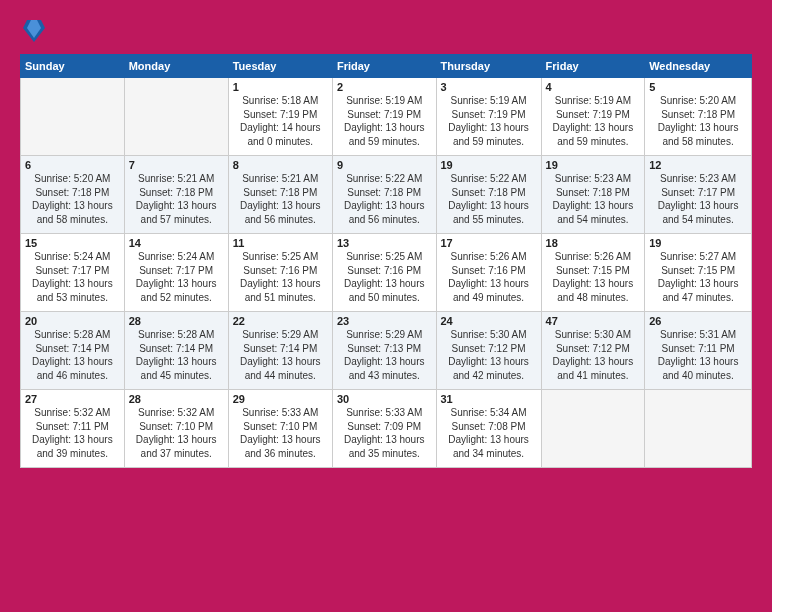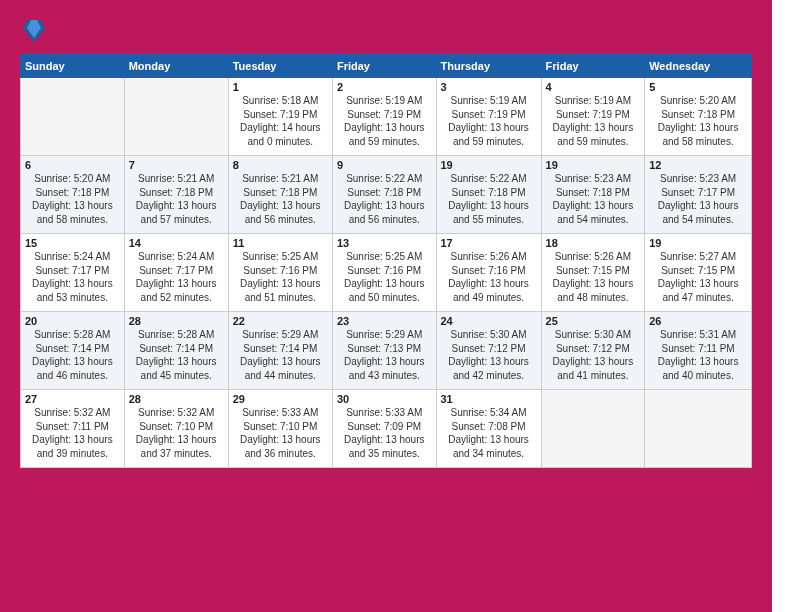--- a/index.html
+++ b/index.html
@@ -230,21 +230,21 @@
           </td>
           <td>
             <span class="day-number">23</span>
             <div class="day-info">Sunrise: 5:29 AM<br>Sunset: 7:13 PM<br>Daylight: 13 hours and 43 minutes.</div>
           </td>
           <td>
             <span class="day-number">24</span>
             <div class="day-info">Sunrise: 5:30 AM<br>Sunset: 7:12 PM<br>Daylight: 13 hours and 42 minutes.</div>
           </td>
           <td>
-            <span class="day-number">25</span>
+            <span class="day-number">47</span>
             <div class="day-info">Sunrise: 5:30 AM<br>Sunset: 7:12 PM<br>Daylight: 13 hours and 41 minutes.</div>
           </td>
           <td>
             <span class="day-number">26</span>
             <div class="day-info">Sunrise: 5:31 AM<br>Sunset: 7:11 PM<br>Daylight: 13 hours and 40 minutes.</div>
           </td>
         </tr>
         <tr>
           <td>
             <span class="day-number">27</span>

